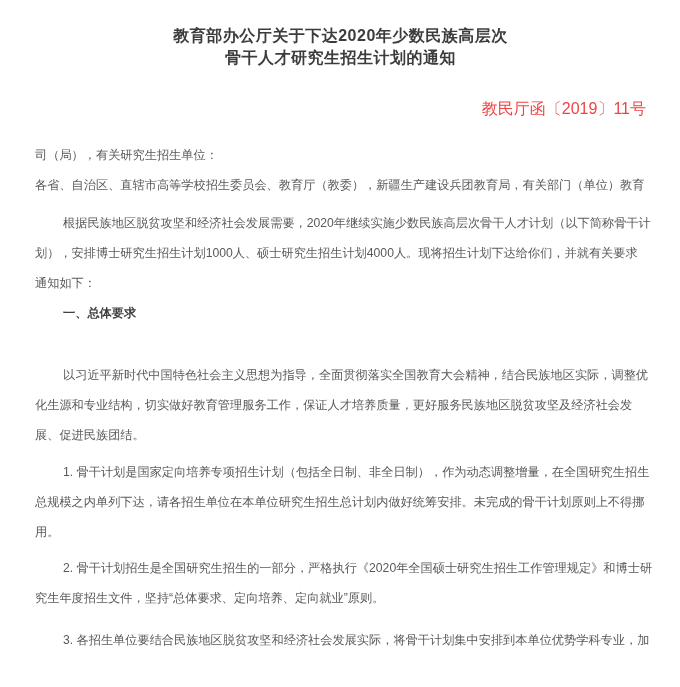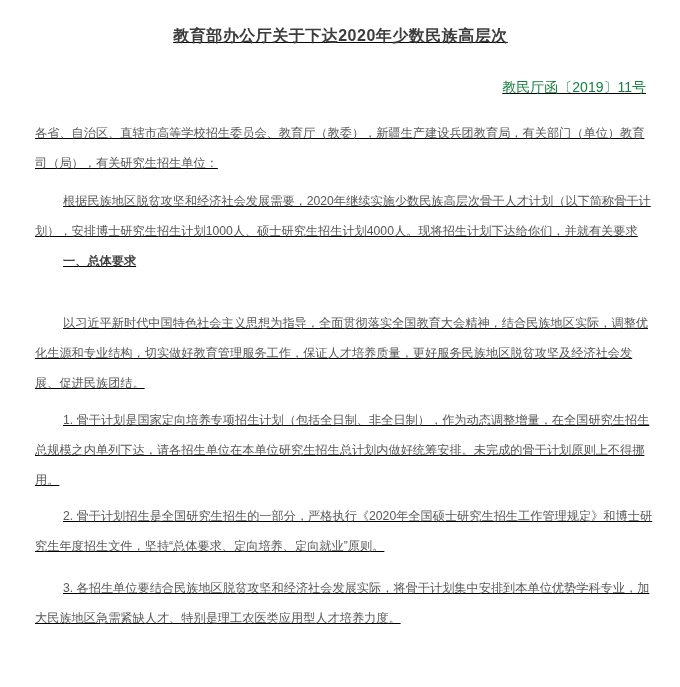--- a/index.html
+++ b/index.html
@@ -2,39 +2,39 @@
 <html><head>
 <meta charset="utf-8">
 <style>
   * { margin: 0; padding: 0; box-sizing: border-box; }
   html, body { width: 680px; height: 687px; }
   body {
     background: #ffffff;
     font-family: "Liberation Sans", "DejaVu Sans", sans-serif;
     overflow: hidden;
   }
-  .page { width: 680px; height: 510px; background: #ffffff; text-decoration: underline; }
+  .page { width: 680px; height: 510px; background: #ffffff; }
   .content { padding: 25px 34px 0 35px; }
 
   .doc-title {
     text-align: center;
     font-size: 16px;
     line-height: 22px;
     font-weight: 700;
     color: #3c3c3c;
     letter-spacing: 0.5px;
   }
   .title-line { display: block; }
 
   .doc-number {
     margin-top: 32px;
     text-align: right;
-    font-size: 14px;
+    font-size: 16px;
     line-height: 16px;
-    color: #15803d;
+    color: #ef4444;
   }
 
   .para .line,
   .section-heading {
     font-size: 12.2px;
     line-height: 30px;
     color: #595959;
     white-space: nowrap;
   }
   .ti { text-indent: 28px; }
@@ -54,32 +54,34 @@
   .p-item3      { margin-top: 12px; }
 </style>
 </head>
 <body>
 
 <div class="page">
   <div class="content">
 
     <h1 class="doc-title">
       <span class="title-line">教育部办公厅关于下达2020年少数民族高层次</span>
+      <span class="title-line">骨干人才研究生招生计划的通知</span>
     </h1>
 
     <div class="doc-number">教民厅函〔2019〕11号</div>
 
     <div class="para p-salutation">
+      <div class="line">司（局），有关研究生招生单位：</div>
       <div class="line">各省、自治区、直辖市高等学校招生委员会、教育厅（教委），新疆生产建设兵团教育局，有关部门（单位）教育</div>
-      <div class="line">司（局），有关研究生招生单位：</div>
     </div>
 
     <div class="para p-intro">
       <div class="line ti">根据民族地区脱贫攻坚和经济社会发展需要，2020年继续实施少数民族高层次骨干人才计划（以下简称骨干计</div>
       <div class="line">划），安排博士研究生招生计划1000人、硕士研究生招生计划4000人。现将招生计划下达给你们，并就有关要求</div>
+      <div class="line">通知如下：</div>
     </div>
 
     <div class="section-heading h-section1">一、总体要求</div>
 
     <div class="para p-overview">
       <div class="line ti">以习近平新时代中国特色社会主义思想为指导，全面贯彻落实全国教育大会精神，结合民族地区实际，调整优</div>
       <div class="line">化生源和专业结构，切实做好教育管理服务工作，保证人才培养质量，更好服务民族地区脱贫攻坚及经济社会发</div>
       <div class="line">展、促进民族团结。</div>
     </div>
 
@@ -89,17 +91,16 @@
       <div class="line">用。</div>
     </div>
 
     <div class="para p-item2">
       <div class="line ti">2. 骨干计划招生是全国研究生招生的一部分，严格执行《2020年全国硕士研究生招生工作管理规定》和博士研</div>
       <div class="line">究生年度招生文件，坚持“总体要求、定向培养、定向就业”原则。</div>
     </div>
 
     <div class="para p-item3">
       <div class="line ti">3. 各招生单位要结合民族地区脱贫攻坚和经济社会发展实际，将骨干计划集中安排到本单位优势学科专业，加</div>
-      <div class="line">大民族地区急需紧缺人才、特别是理工农医类应用型人才培养力度。</div>
     </div>
 
   </div>
 </div>
 
 </body></html>

